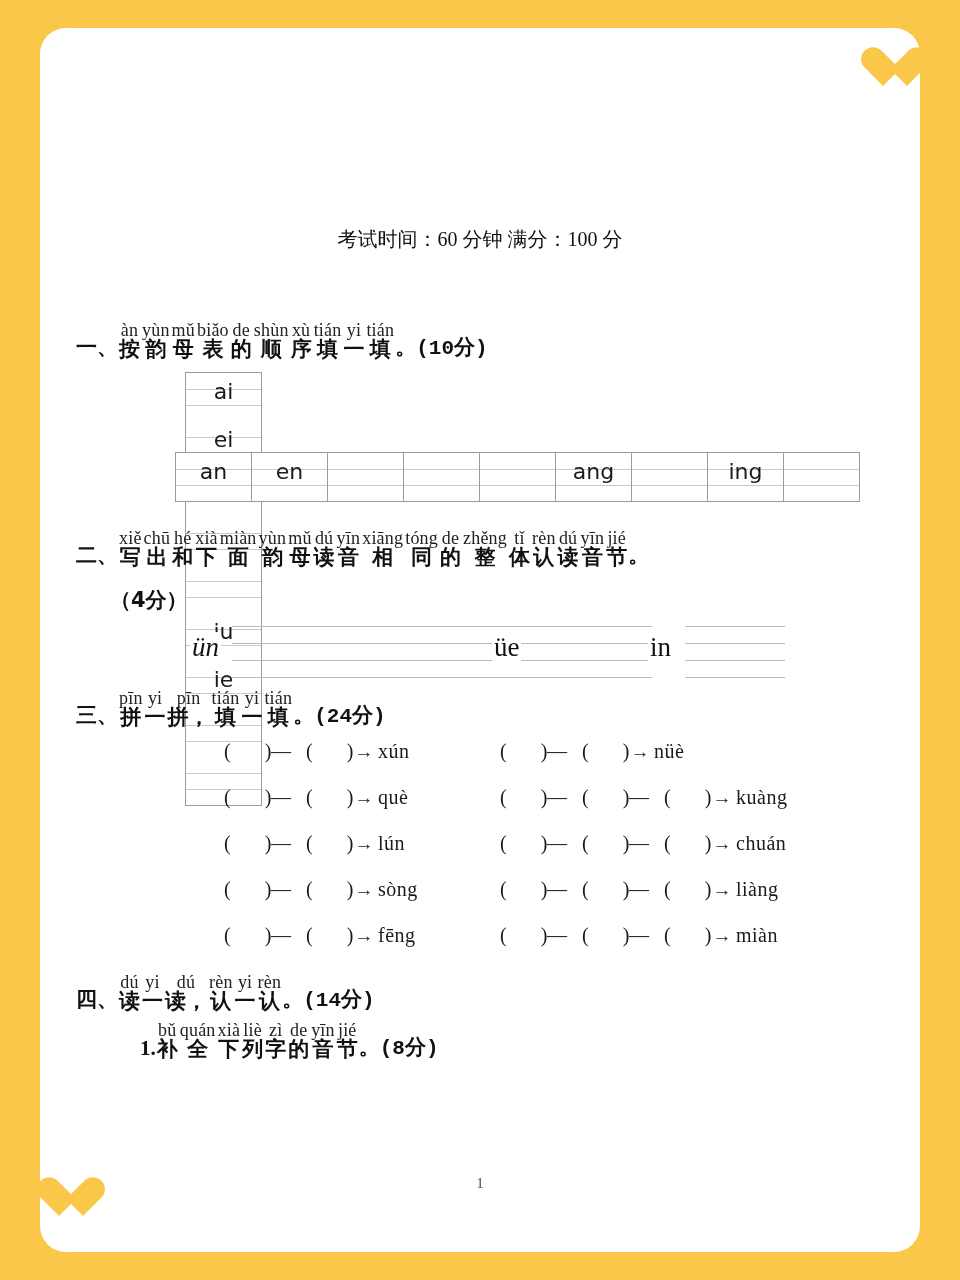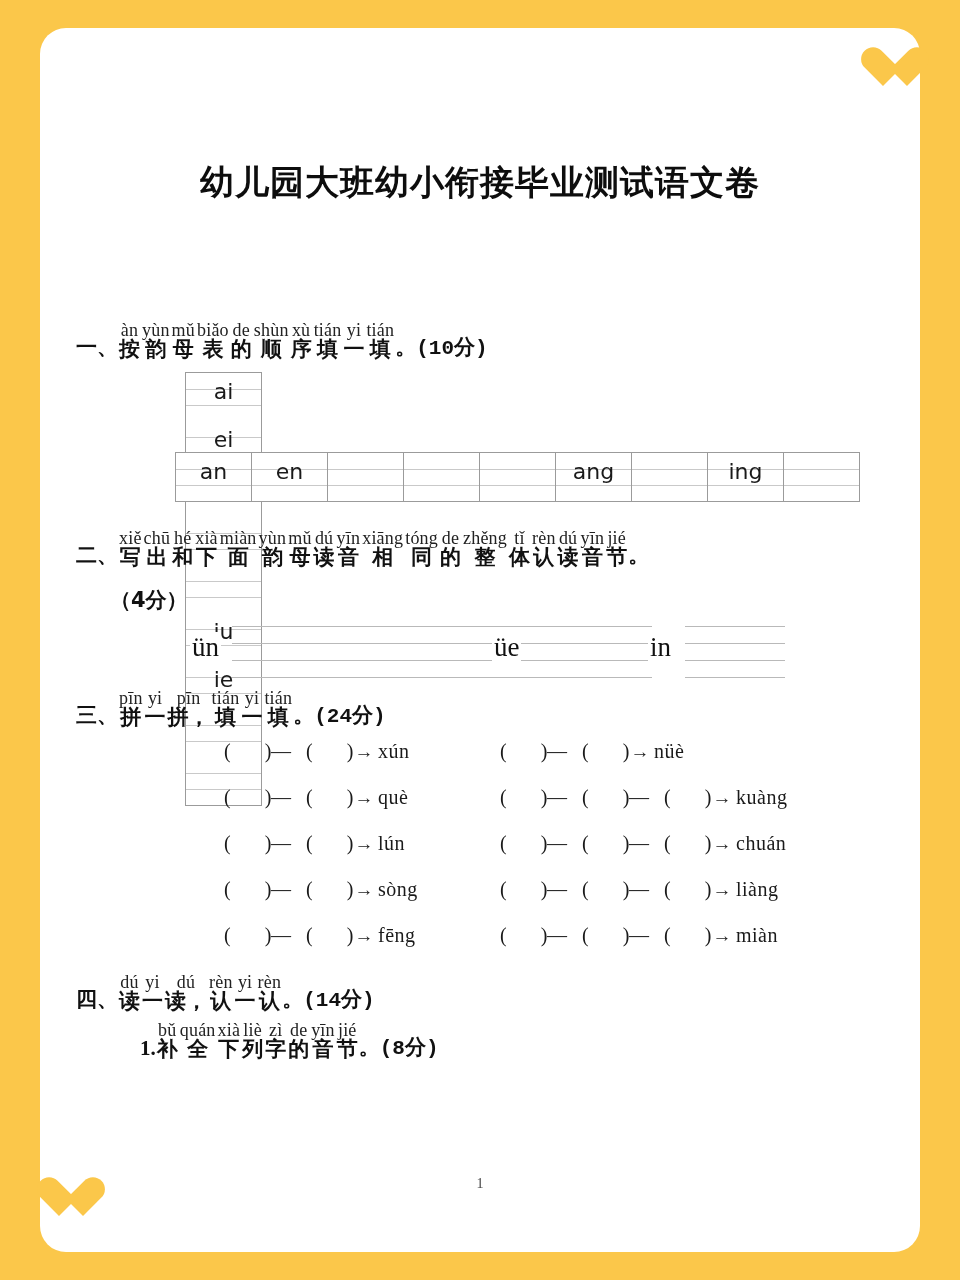--- a/index.html
+++ b/index.html
@@ -277,21 +277,21 @@
 </head>
 <body>
 
 <div id="page-frame">
   <div id="page-sheet"></div>
   <div class="heart" id="heart-tr"></div>
   <div class="heart" id="heart-bl"></div>
 
   <div id="content">
 
-    <div class="doc-title">幼儿园大班幼小衔接毕业测试语文卷</div>
+    <div class="exam-info">考试时间：60 分钟  满分：100 分</div>
 
     <div class="q-head" style="left:36px; top:296px;">
       <span class="q-num">一、</span><span class="ruby-run"><span class="ruby"><span class="py">àn</span><span class="hz">按</span></span><span class="ruby"><span class="py">yùn</span><span class="hz">韵</span></span><span class="ruby"><span class="py">mǔ</span><span class="hz">母</span></span><span class="ruby"><span class="py">biǎo</span><span class="hz">表</span></span><span class="ruby"><span class="py">de</span><span class="hz">的</span></span><span class="ruby"><span class="py">shùn</span><span class="hz">顺</span></span><span class="ruby"><span class="py">xù</span><span class="hz">序</span></span><span class="ruby"><span class="py">tián</span><span class="hz">填</span></span><span class="ruby"><span class="py">yi</span><span class="hz">一</span></span><span class="ruby"><span class="py">tián</span><span class="hz">填</span></span></span><span class="tail">。(10分)</span>
     </div>
 
     <div class="py-table" style="left:145px; top:344px;flex-direction:column;">
         <div class="py-cell">
           <span class="l2"></span>
           <span class="l3"></span>
           <span class="txt">ai</span>
@@ -384,21 +384,21 @@
           <span class="txt"></span>
         </div>
       </div>
 
     <div class="q-head" style="left:36px; top:504px;">
       <span class="q-num">二、</span><span class="ruby-run"><span class="ruby"><span class="py">xiě</span><span class="hz">写</span></span><span class="ruby"><span class="py">chū</span><span class="hz">出</span></span><span class="ruby"><span class="py">hé</span><span class="hz">和</span></span><span class="ruby"><span class="py">xià</span><span class="hz">下</span></span><span class="ruby"><span class="py">miàn</span><span class="hz">面</span></span><span class="ruby"><span class="py">yùn</span><span class="hz">韵</span></span><span class="ruby"><span class="py">mǔ</span><span class="hz">母</span></span><span class="ruby"><span class="py">dú</span><span class="hz">读</span></span><span class="ruby"><span class="py">yīn</span><span class="hz">音</span></span><span class="ruby"><span class="py">xiāng</span><span class="hz">相</span></span><span class="ruby"><span class="py">tóng</span><span class="hz">同</span></span><span class="ruby"><span class="py">de</span><span class="hz">的</span></span><span class="ruby"><span class="py">zhěng</span><span class="hz">整</span></span><span class="ruby"><span class="py">tǐ</span><span class="hz">体</span></span><span class="ruby"><span class="py">rèn</span><span class="hz">认</span></span><span class="ruby"><span class="py">dú</span><span class="hz">读</span></span><span class="ruby"><span class="py">yīn</span><span class="hz">音</span></span><span class="ruby"><span class="py">jié</span><span class="hz">节</span></span></span><span class="tail">。</span>
     </div>
     <div class="sub-line" style="left:70px; top:558px;">（4分）</div>
 
     <div class="write-row" style="top:588px;">
-      <div class="write-label" style="left:150px;">ün</div>
+      <div class="write-label" style="left:150px;font-style:italic;">ün</div>
       <div class="four-line" style="left:192px; top:8px; width:295px;">
           <i></i>
           <i></i>
           <i></i>
           <i></i>
         </div>
 
       <div class="write-label" style="left:452px;">üe</div>
       <div class="four-line" style="left:487px; top:8px; width:125px;">
           <i></i>

